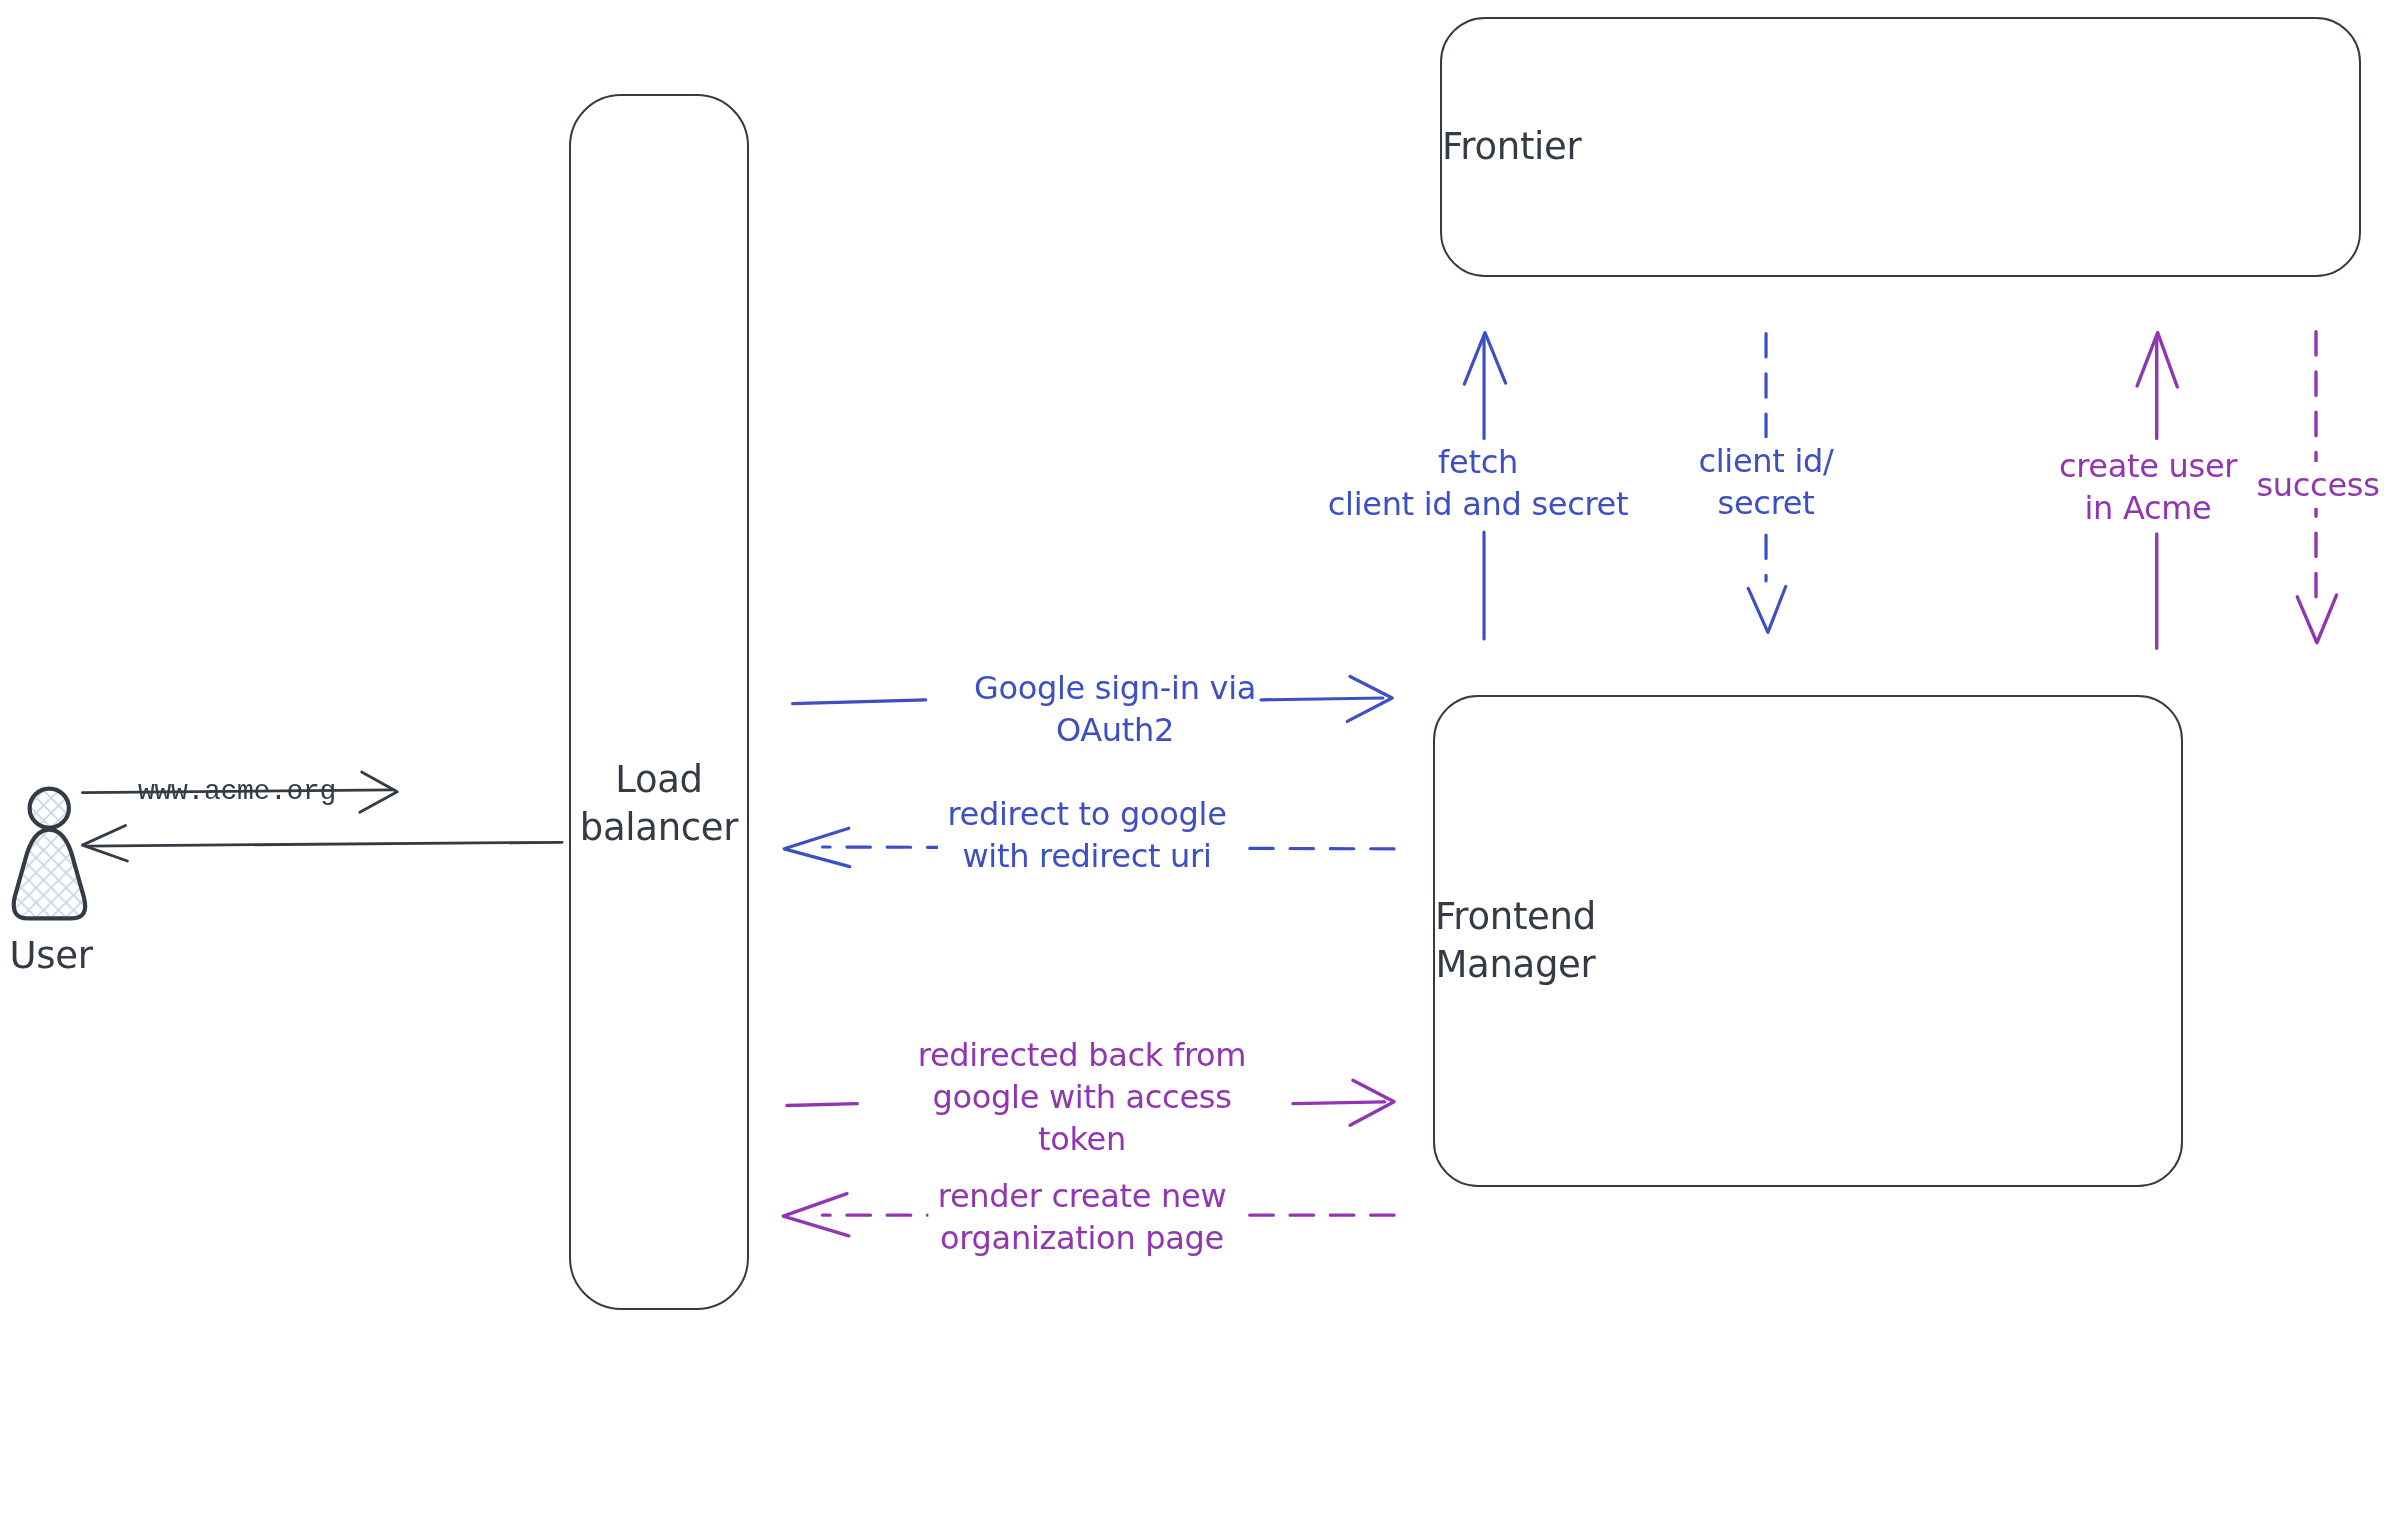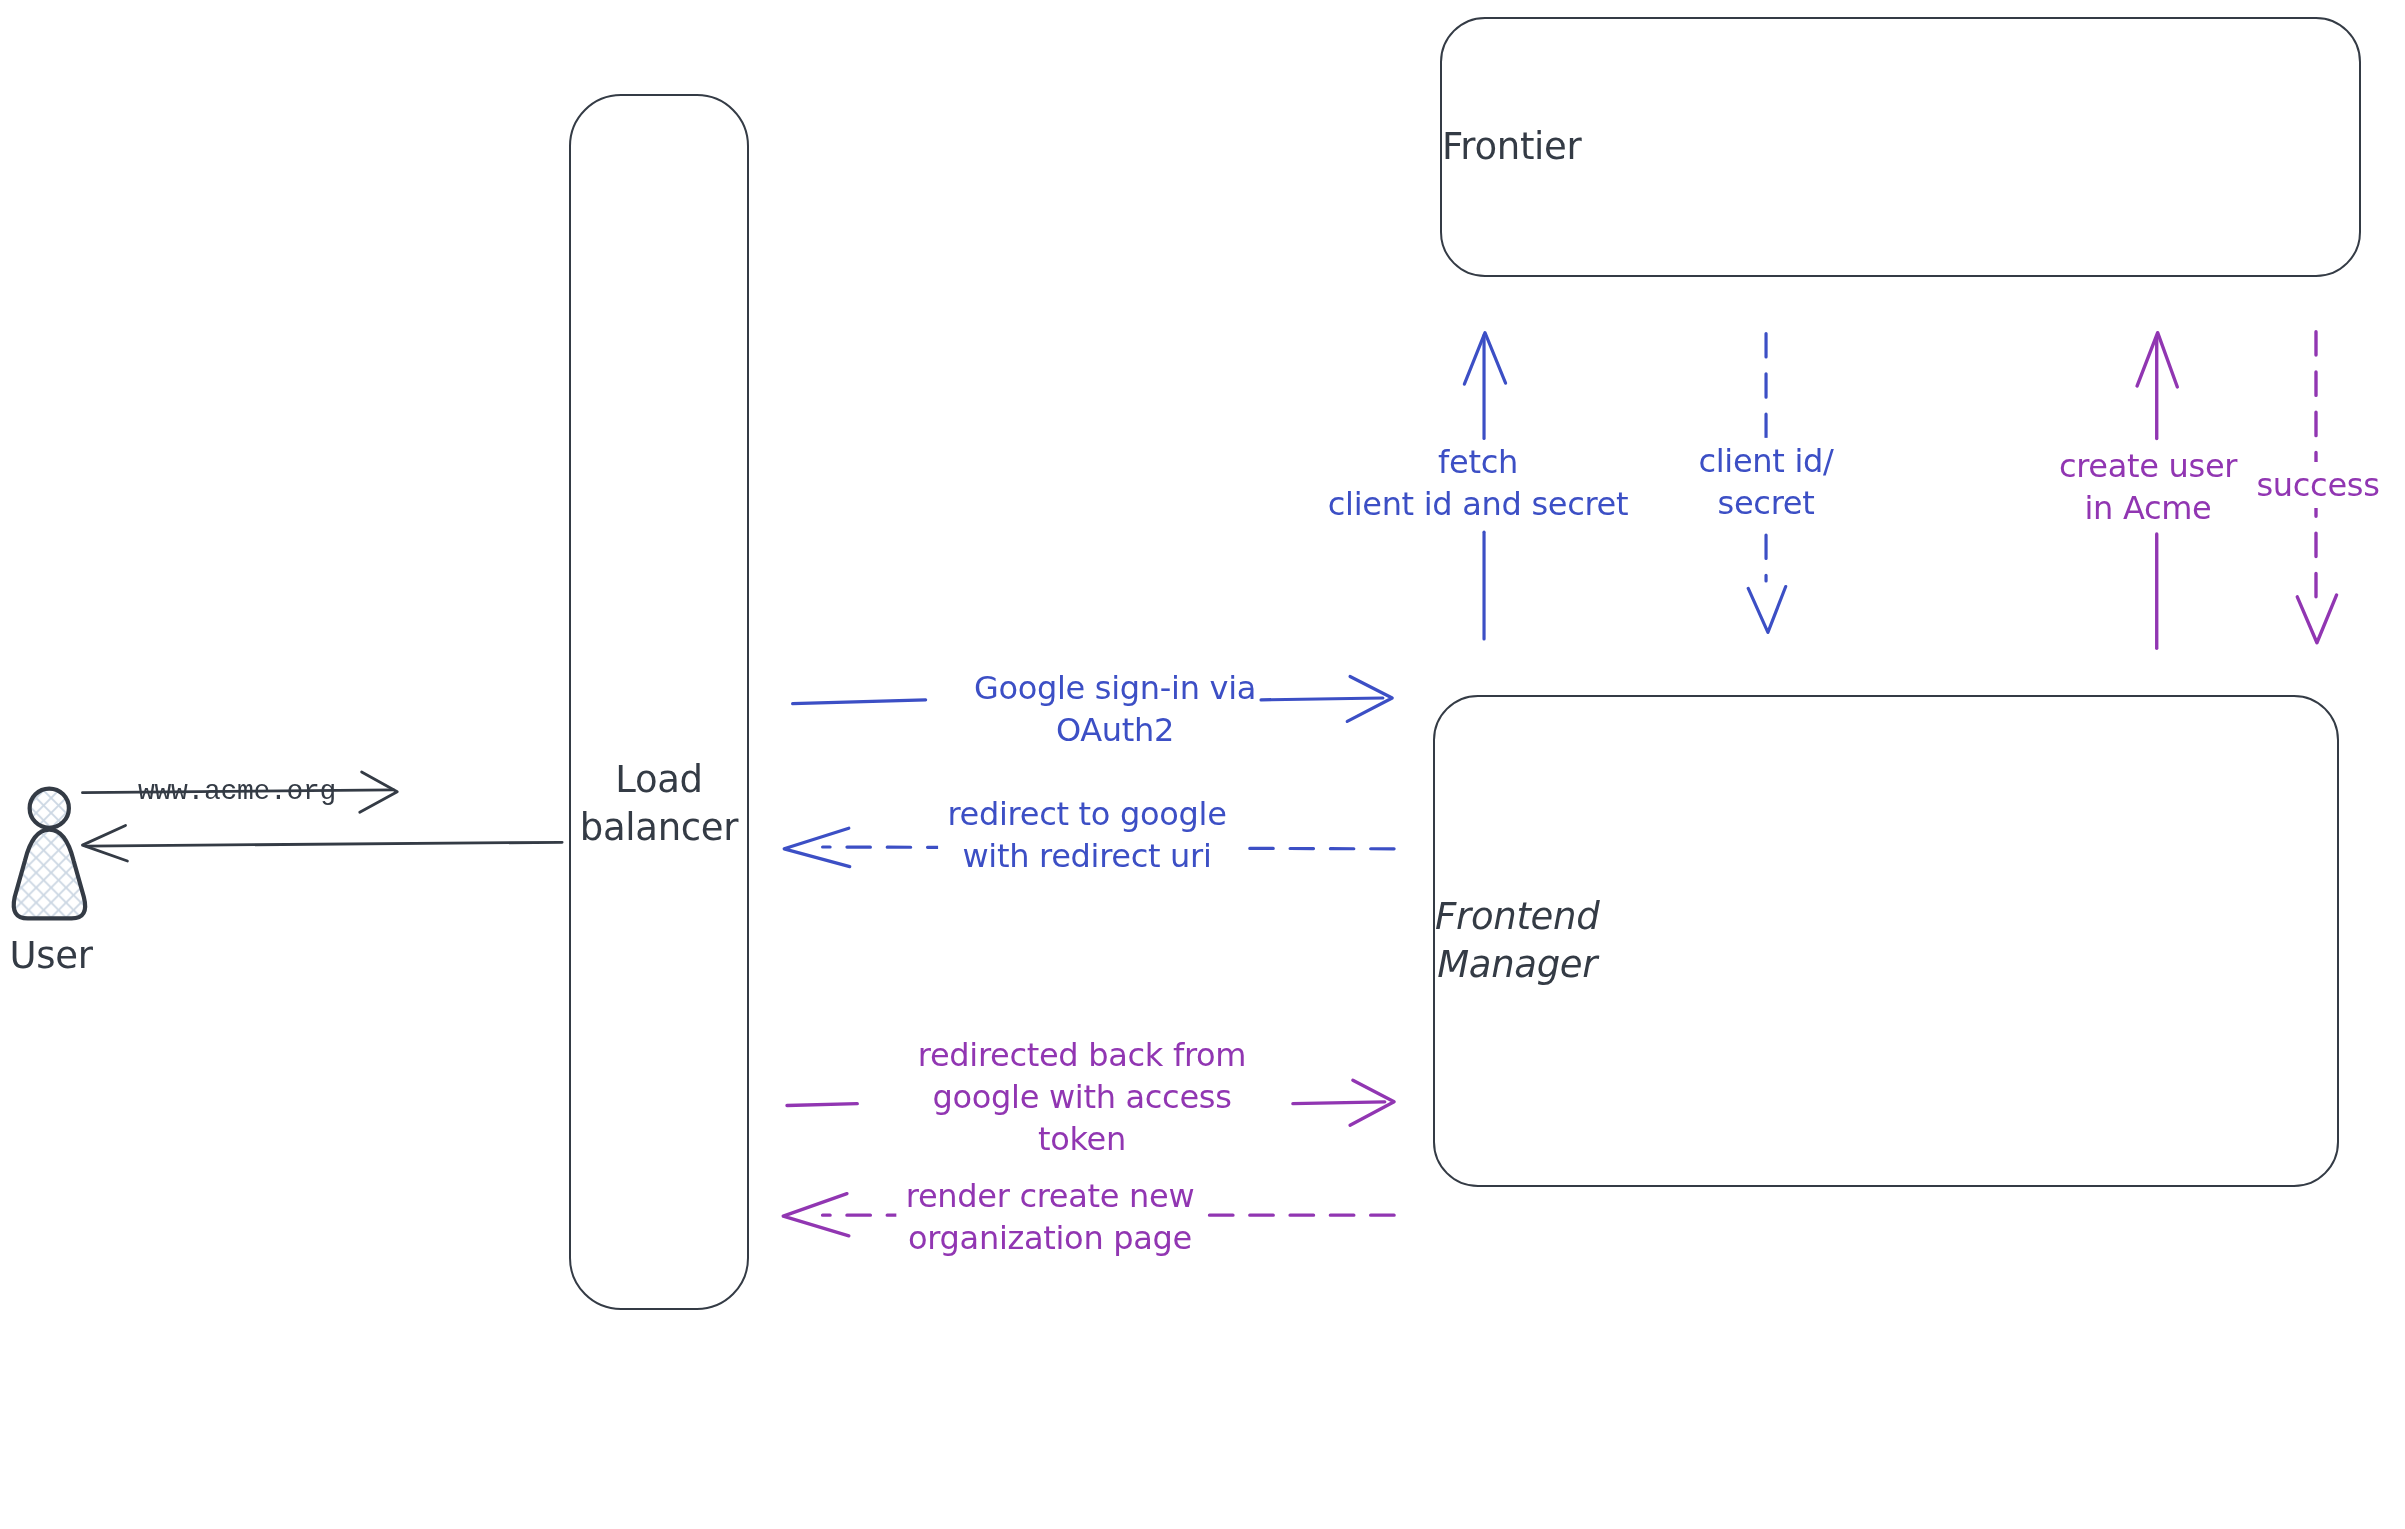--- a/index.html
+++ b/index.html
@@ -31,21 +31,21 @@
   }
   .node-label{
     color:var(--ink);
     font-size:37px;line-height:1.3;
     text-align:center;white-space:pre-line;
     letter-spacing:-0.3px;
   }
   .node-lb{left:569px;top:94px;width:180px;height:1216px;border-radius:52px;}
   .node-lb .node-label{position:absolute;left:50%;top:708px;transform:translate(-50%,-50%);width:187px;}
   .node-frontier{left:1440px;top:17px;width:921px;height:260px;border-radius:45px;}
-  .node-fm{left:1433px;top:695px;width:906px;height:492px;border-radius:45px;font-style:italic;}
+  .node-fm{left:1433px;top:695px;width:750px;height:492px;border-radius:45px;}
 
   .elabel{
     position:absolute;transform:translate(-50%,-50%);
     font-size:32px;line-height:1.32;
     text-align:center;white-space:pre-line;
     letter-spacing:-0.3px;
   }
   .elabel.small{font-size:28px;}
   .c-ink{color:var(--ink);}
   .c-blue{color:var(--blue);}
@@ -153,21 +153,21 @@
   <div class="elabel c-blue" style="left:1115px;top:698px;margin-top:11px;">Google sign-in via
 OAuth2</div>
 
   <div class="elabel c-blue bg-white" style="left:1087px;top:835px;">redirect to google
 with redirect uri</div>
 
   <div class="elabel c-purple" style="left:1082px;top:1097px;">redirected back from
 google with access
 token</div>
 
-  <div class="elabel c-purple bg-white" style="left:1050px;top:1217px;">render create new
+  <div class="elabel c-purple bg-white" style="left:1082px;top:1217px;">render create new
 organization page</div>
 
   <div class="elabel c-blue" style="left:1478px;top:483px;">fetch
 client id and secret</div>
 
   <div class="elabel c-blue bg-white" style="left:1766px;top:482px;">client id/
 secret</div>
 
   <div class="elabel c-purple" style="left:2148px;top:487px;">create user
 in Acme</div>

